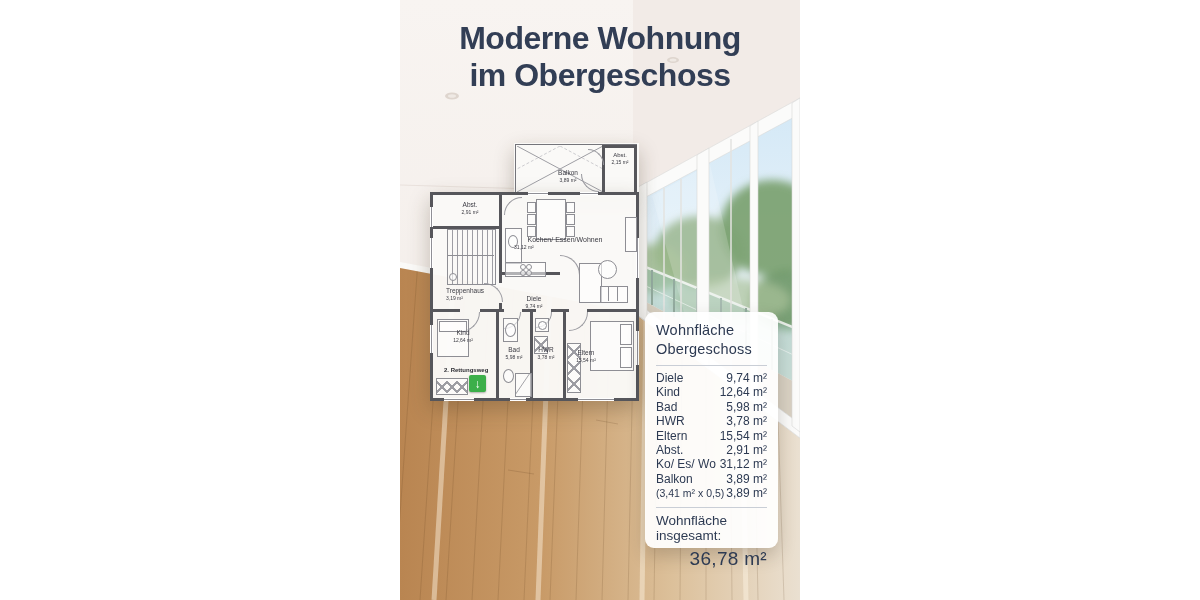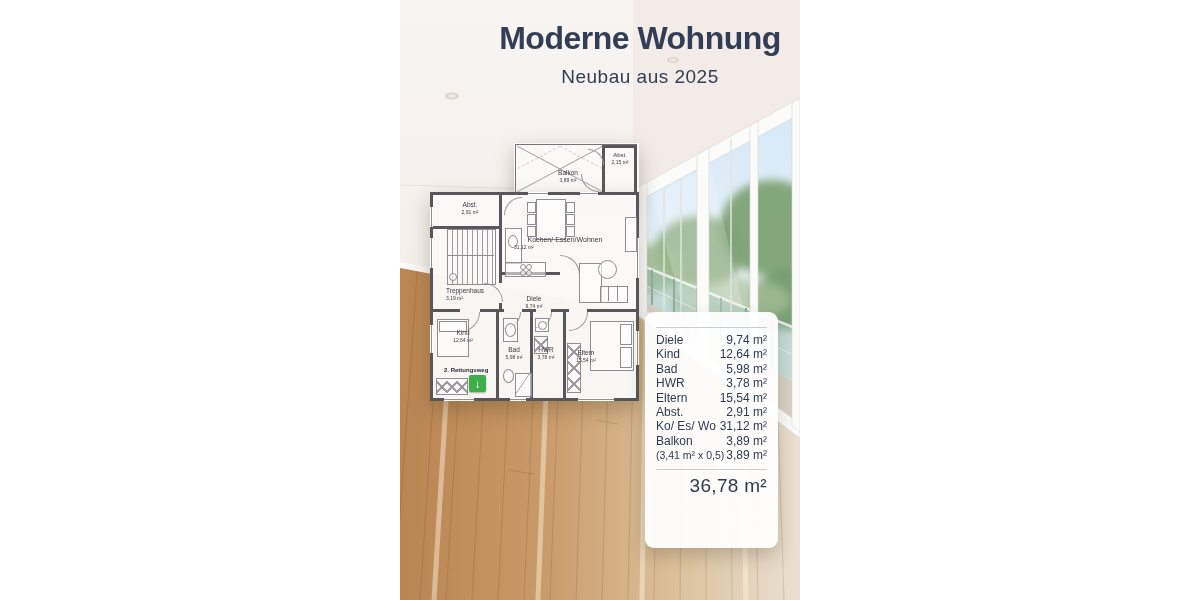--- a/index.html
+++ b/index.html
@@ -171,23 +171,23 @@
         </g>
         <g stroke="#e3e3e1" stroke-width="1.5">
           <line x1="264" y1="188" x2="264" y2="336"></line>
             <line x1="281" y1="179" x2="281" y2="349"></line>
           <line x1="331" y1="139" x2="331" y2="386"></line>
         </g>
         <line x1="233" y1="192" x2="233" y2="312" stroke="#ded6d0" stroke-width="2"></line>
       </g>
     </svg>
 
-    <div class="header" style="color:#323e55;margin-left:40px;">
+    <div class="header" style="color:#323e55;">
       <div class="title-line">Moderne Wohnung</div>
-      <div class="subtitle">Neubau aus 2025</div>
+      <div class="title-line">im Obergeschoss</div>
     </div>
 
     <div class="plan">
 
       <div class="sheet wing"></div>
       <div class="sheet main"></div>
 
       <div class="thinw" style="left:85px;top:1px;width:120px;height:49px;"></div>
       <svg class="balkx" width="86" height="46" style="left:87px;top:3px;">
         <line x1="0" y1="0" x2="86" y2="46" stroke="#9d9da3" stroke-width="1"></line>
@@ -328,20 +328,24 @@
         <span class="nm">HWR</span>
           <span class="ar">3,78 m²</span>
       </div>
       <div class="lbl" style="left:140px;top:206px;width:32px;">
         <span class="nm">Eltern</span>
           <span class="ar">15,54 m²</span>
       </div>
     </div>
 
     <div class="panel">
+      <div class="panel-title">
+        <div>Wohnfläche</div>
+        <div>Obergeschoss</div>
+      </div>
       <div class="panel-sep"></div>
       <div>
         <div class="prow">
           <span class="pl">Diele</span>
             <span class="pv">9,74 m²</span>
           </div>
         <div class="prow">
           <span class="pl">Kind</span>
             <span class="pv">12,64 m²</span>
           </div>
@@ -368,16 +372,17 @@
         <div class="prow">
           <span class="pl">Balkon</span>
             <span class="pv">3,89 m²</span>
           </div>
         <div class="prow note">
           <span class="pl">(3,41 m² x 0,5)</span>
             <span class="pv" style="font-size:12px;">3,89 m²</span>
           </div>
       </div>
       <div class="panel-sep"></div>
+      <div class="ptotal-label">Wohnfläche insgesamt:</div>
       <div class="ptotal-value">36,78 m²</div>
     </div>
   </div>
 </div>
 
 </body></html>

